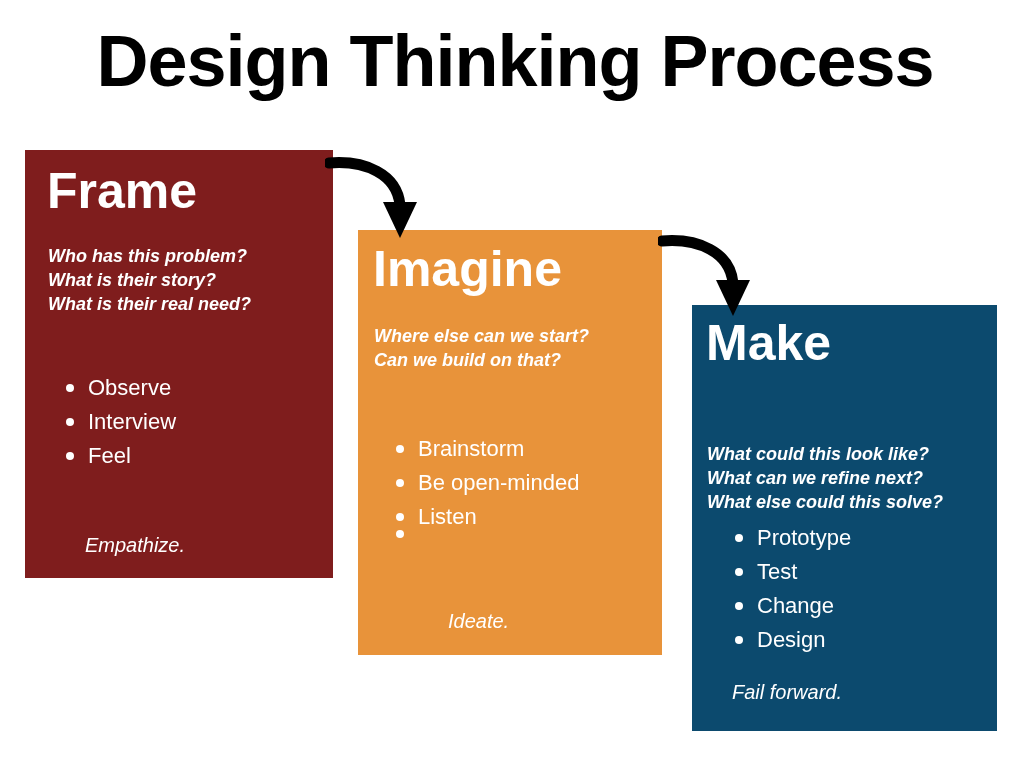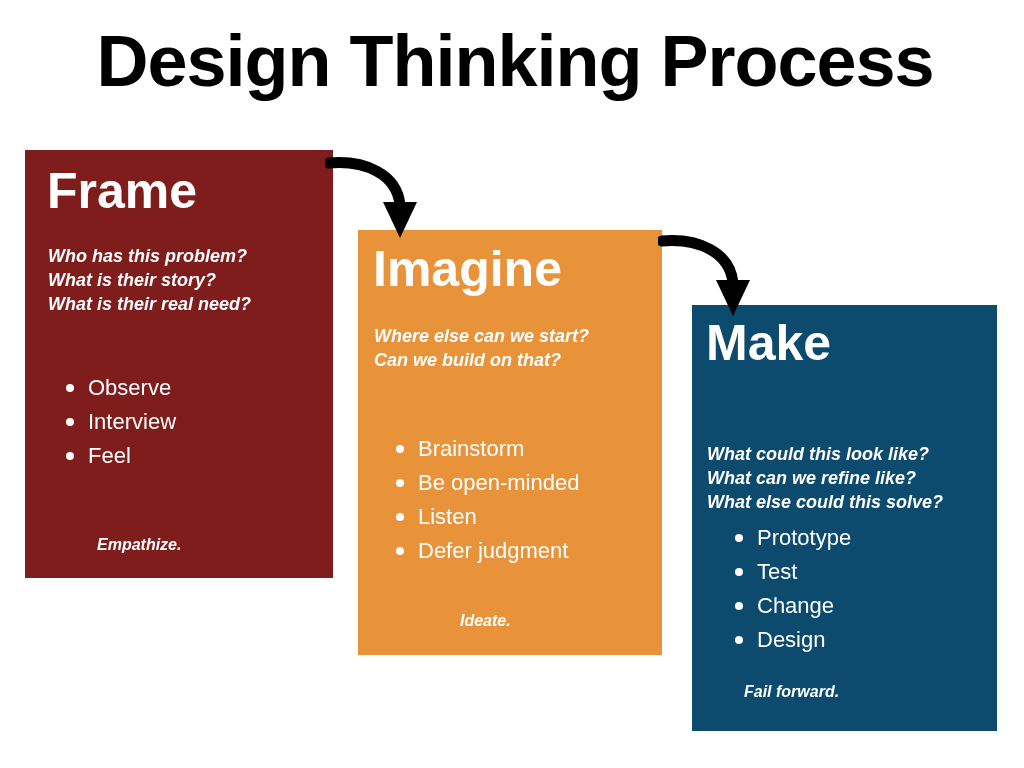--- a/index.html
+++ b/index.html
@@ -86,26 +86,25 @@
     width: 8px;
     height: 8px;
     margin-top: -4px;
     border-radius: 50%;
     background: #ffffff;
   }
 
   .card-footer {
     font-family: "Liberation Sans", sans-serif;
     font-style: italic;
-    font-weight: bold;
-    font-size: 16px;
+    font-weight: normal;
+    font-size: 20px;
     line-height: 30px;
     color: #ffffff;
     white-space: nowrap;
-    margin-left: 12px;
   }
 
   
   #card-frame {
     left: 25px;
     top: 150px;
     width: 308px;
     height: 428px;
   }
   #card-frame .card-title     { position: absolute; left: 22px; top: 14px; }
@@ -169,30 +168,30 @@
   <div class="card" id="card-imagine" style="background: rgb(232, 147, 58);">
     <div class="card-title">Imagine</div>
     <div class="card-questions">
       <div>Where else can we start?</div>
       <div>Can we build on that?</div>
     </div>
     <ul class="card-bullets">
       <li><span class="dot"></span><span>Brainstorm</span></li>
       <li><span class="dot"></span><span>Be open-minded</span></li>
       <li><span class="dot"></span><span>Listen</span></li>
-      <li><span class="dot"></span><span>Defer judgment</span></li>
+      <li><span class="dot"></span></li>
     </ul>
     <div class="card-footer">Ideate.</div>
   </div>
 
   <div class="card" id="card-make" style="background: #0c4a6e;">
     <div class="card-title">Make</div>
     <div class="card-questions">
       <div>What could this look like?</div>
-      <div>What can we refine like?</div>
+      <div>What can we refine next?</div>
       <div>What else could this solve?</div>
     </div>
     <ul class="card-bullets">
       <li><span class="dot"></span><span>Prototype</span></li>
       <li><span class="dot"></span><span>Test</span></li>
       <li><span class="dot"></span><span>Change</span></li>
       <li><span class="dot"></span><span>Design</span></li>
     </ul>
     <div class="card-footer">Fail forward.</div>
   </div>

